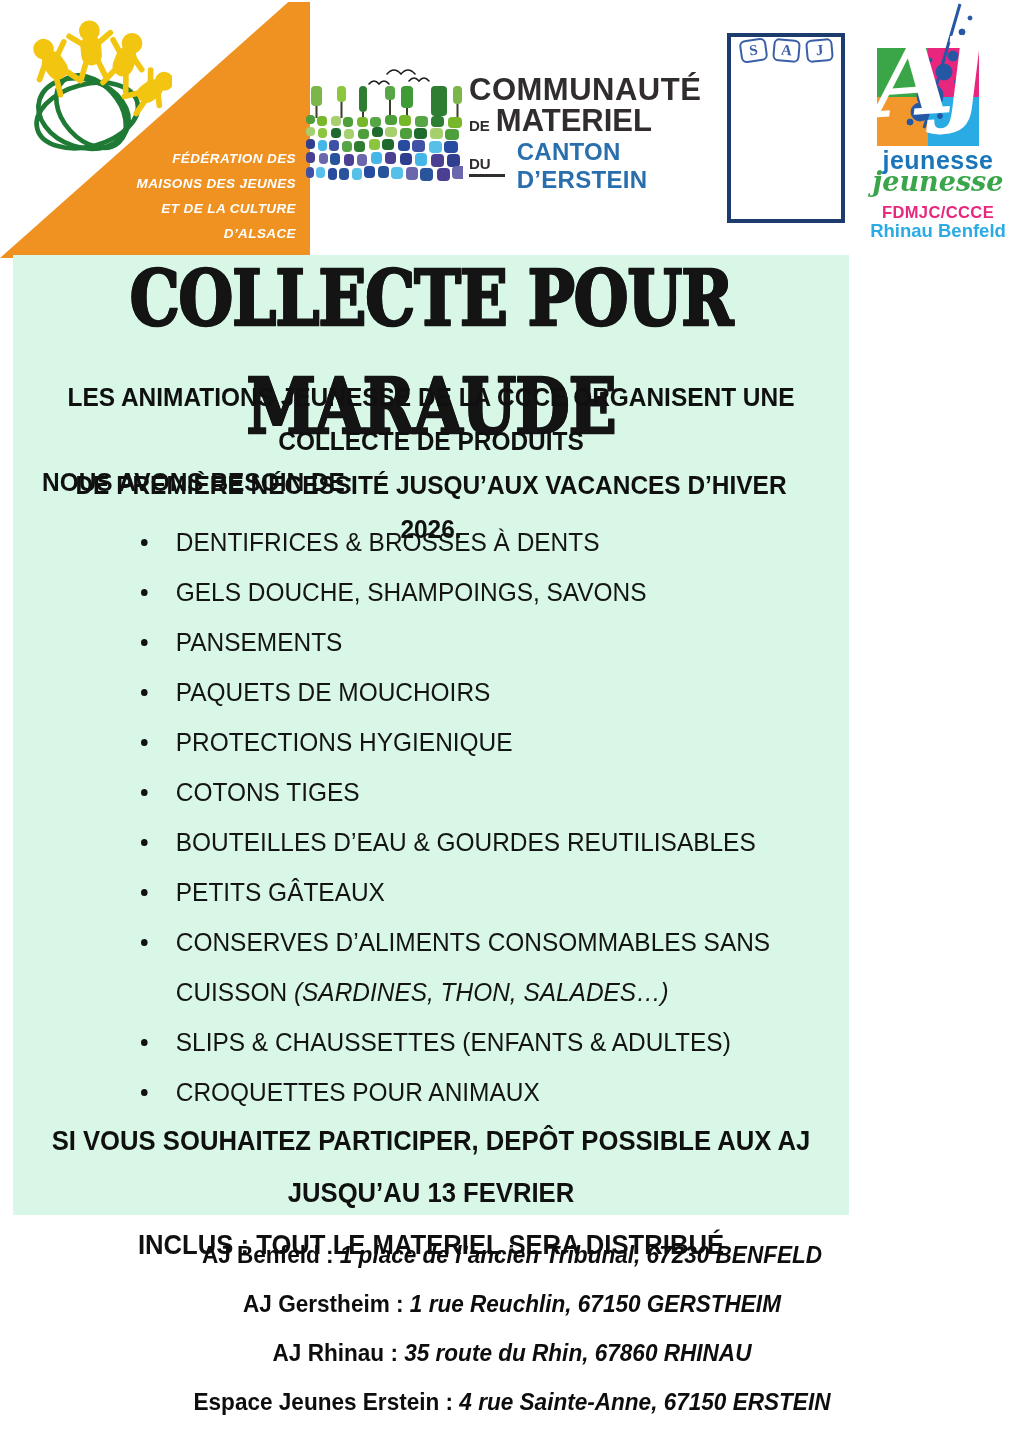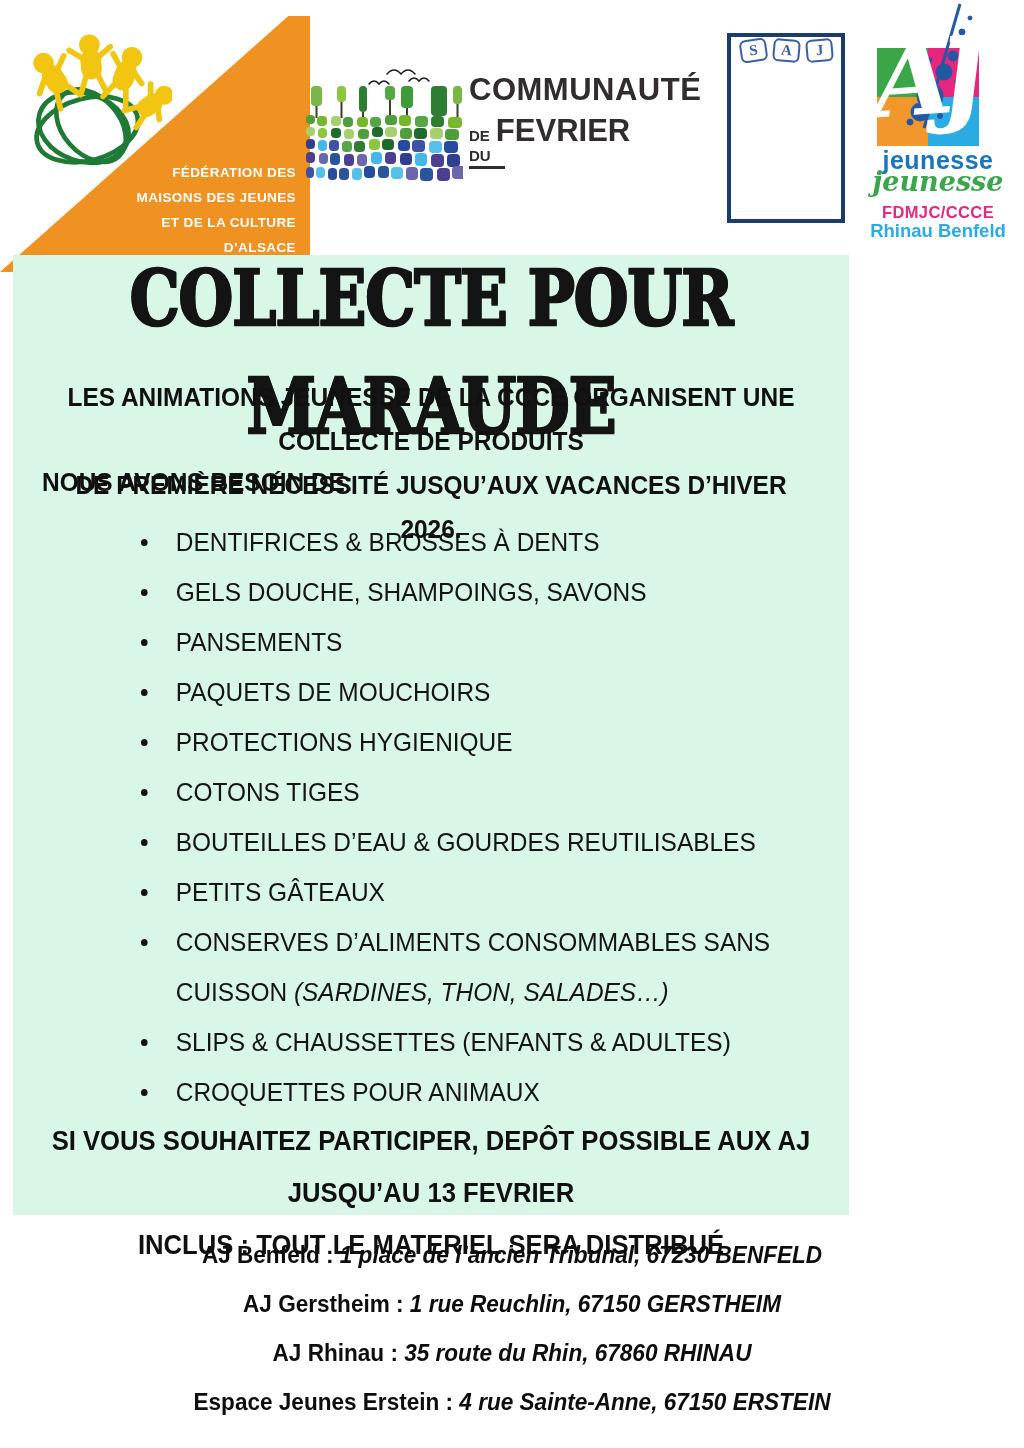--- a/index.html
+++ b/index.html
@@ -1,35 +1,35 @@
 <!DOCTYPE html>
 <html style="--panel_bg: #d8f7e7; --fmjc_orange: #ef9221; --fmjc_yellow: #f2c511; --fmjc_green: #1e7a35; --ccce_dark: #312d2e; --ccce_blue: #2a6fad; --saj_navy: #1c3c6e; --saj_box_blue: #3a5ea8; --saj_orange: #f0a848; --aj_green: #3aa648; --aj_pink: #e8267d; --aj_orange: #f1972c; --aj_cyan: #2aabe4; --aj_blue: #1a75bb; --aj_word_green: #3aa54a; --aj_splat: #2458a5;"><head>
 <meta charset="utf-8">
 <style>
   html,body{margin:0;padding:0;background:#fff;}
   .page{position:relative;width:1024px;height:1448px;background:#fff;overflow:hidden;
         font-family:"Liberation Sans",sans-serif;}
 
   
-  .fmjc{position:absolute;left:0;top:16px;width:310px;height:256px;}
+  .fmjc{position:absolute;left:0;top:2px;width:310px;height:256px;font-style:italic;}
   .fmjc-tri{position:absolute;inset:0;background:var(--fmjc_orange);
             clip-path:polygon(93% 0,100% 0,100% 100%,0 100%);}
   .fmjc-fig{position:absolute;left:12px;top:8px;width:160px;height:160px;}
   .fmjc-fig .globe{fill:none;stroke:var(--fmjc_green);stroke-width:5;}
   .fmjc-fig .fig{fill:var(--fmjc_yellow);stroke:var(--fmjc_yellow);stroke-width:6;stroke-linecap:round;}
   .fmjc-text{position:absolute;right:14px;bottom:12px;width:235px;text-align:right;
              color:#fff;font-size:13.5px;font-weight:700;line-height:25px;
              letter-spacing:.4px;white-space:pre-line;}
 
   
   .ccce{position:absolute;left:305px;top:64px;width:410px;height:135px;}
   .ccce-mosaic{position:absolute;left:0;top:4px;width:158px;height:120px;}
   .ccce-text{position:absolute;left:164px;top:10px;color:var(--ccce_dark);}
   .ccce-l1{font-size:31px;font-weight:700;letter-spacing:.5px;line-height:32px;}
-  .ccce-l2{display:flex;align-items:flex-end;gap:6px;margin-top:10px;text-align:right;}
+  .ccce-l2{display:flex;align-items:flex-end;gap:6px;margin-top:0;text-align:right;}
   .ccce-small{font-size:15px;font-weight:700;line-height:1;padding-bottom:3px;}
   .ccce-big{font-size:31px;font-weight:700;line-height:30px;}
   .ccce-l3{display:flex;align-items:center;gap:12px;margin-top:2px;}
   .ccce-du{border-bottom:3px solid var(--ccce_dark);padding:0 14px 3px 0;}
   .ccce-canton{font-size:24px;font-weight:700;color:var(--ccce_blue);letter-spacing:.3px;}
 
   
   .saj{position:absolute;left:727px;top:33px;width:118px;height:190px;background:#fff;
        border:4px solid var(--saj_navy);box-sizing:border-box;}
   .saj-band{height:27px;display:flex;justify-content:center;align-items:center;gap:6px;background:#fff;}
@@ -218,24 +218,25 @@
         <rect x="86" y="99" width="12" height="12" rx="4" fill="#57c0e8"></rect>
         <rect x="101" y="99" width="12" height="13" rx="4" fill="#6a67ad"></rect>
         <rect x="115" y="100" width="13" height="13" rx="4" fill="#29539b"></rect>
         <rect x="132" y="100" width="13" height="13" rx="4" fill="#4a3f93"></rect>
         <rect x="147" y="98" width="14" height="13" rx="4" fill="#6a67ad"></rect>
       </svg>
     <div class="ccce-text">
       <div class="ccce-l1">COMMUNAUTÉ</div>
       <div class="ccce-l2">
         <span class="ccce-small">DE</span>
-        <span class="ccce-big">FEVRIER</span>
+        <span class="ccce-big">MATERIEL</span>
       </div>
       <div class="ccce-l3">
         <span class="ccce-small ccce-du">DU</span>
+        <span class="ccce-canton">CANTON D’ERSTEIN</span>
       </div>
     </div>
   </div>
 
   <div class="saj">
     <div class="saj-band">
       <span class="saj-letter r1">S</span>
       <span class="saj-letter r2">A</span>
       <span class="saj-letter r3">J</span>
     </div>

